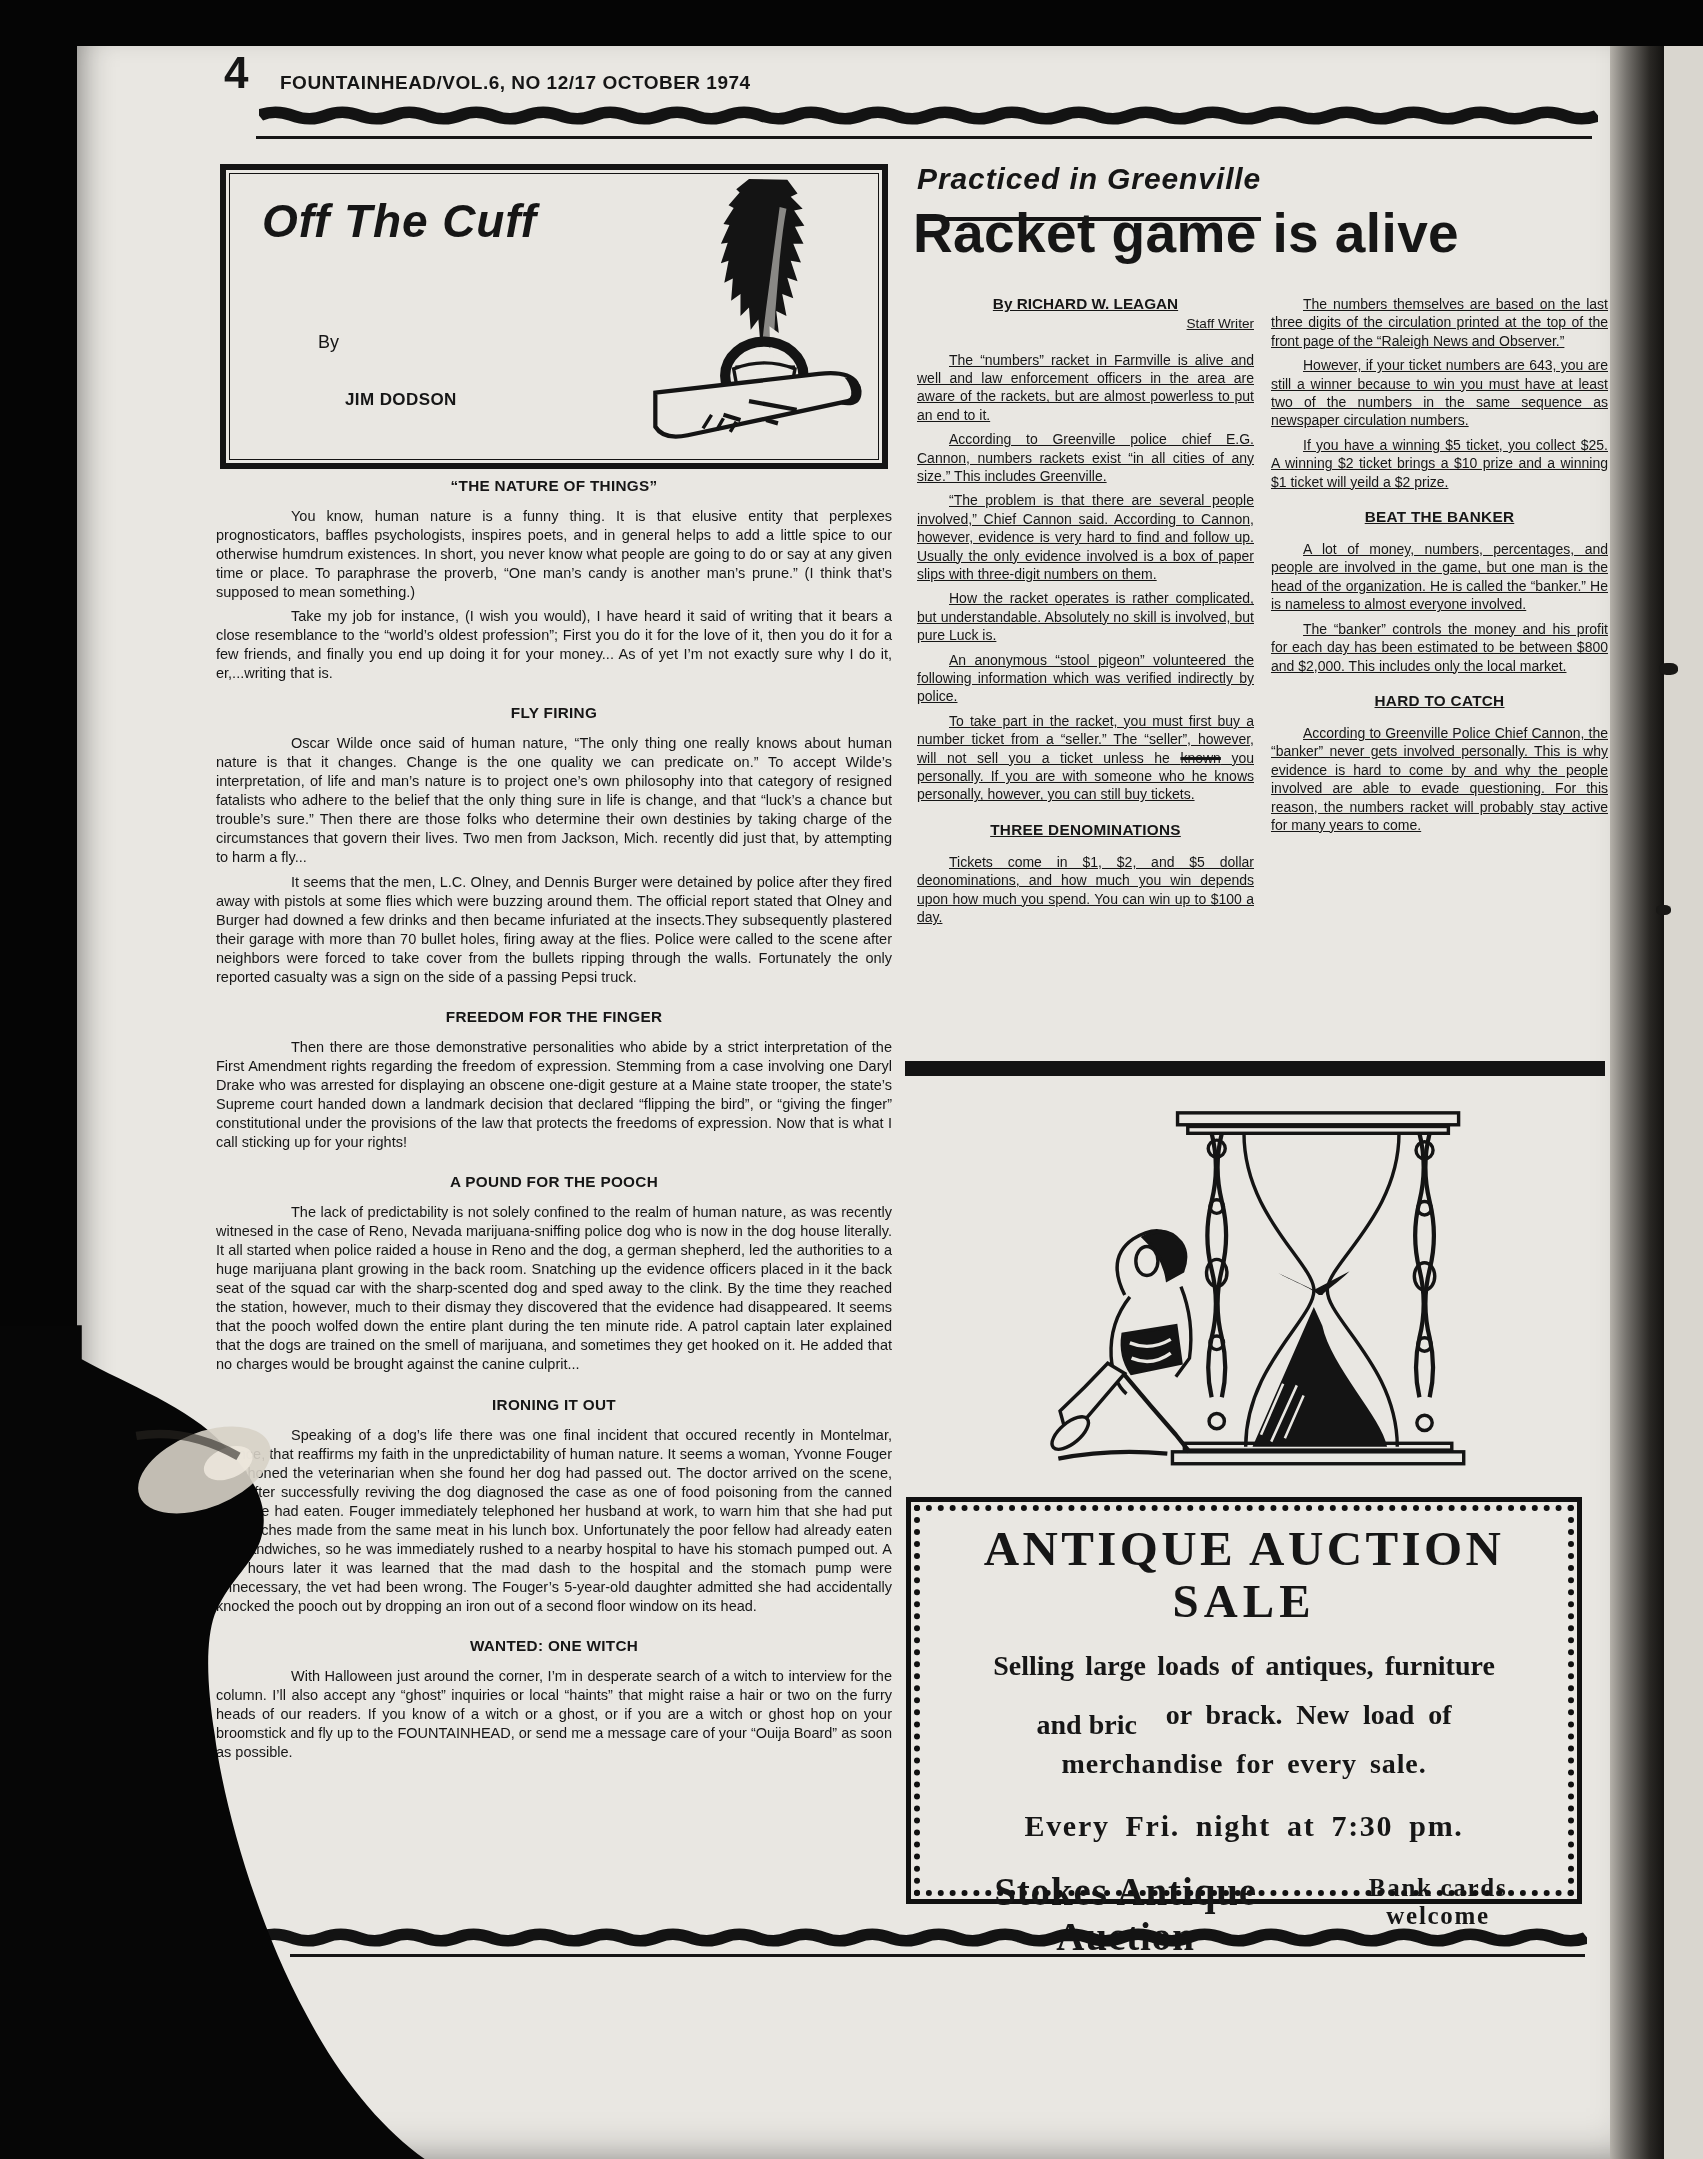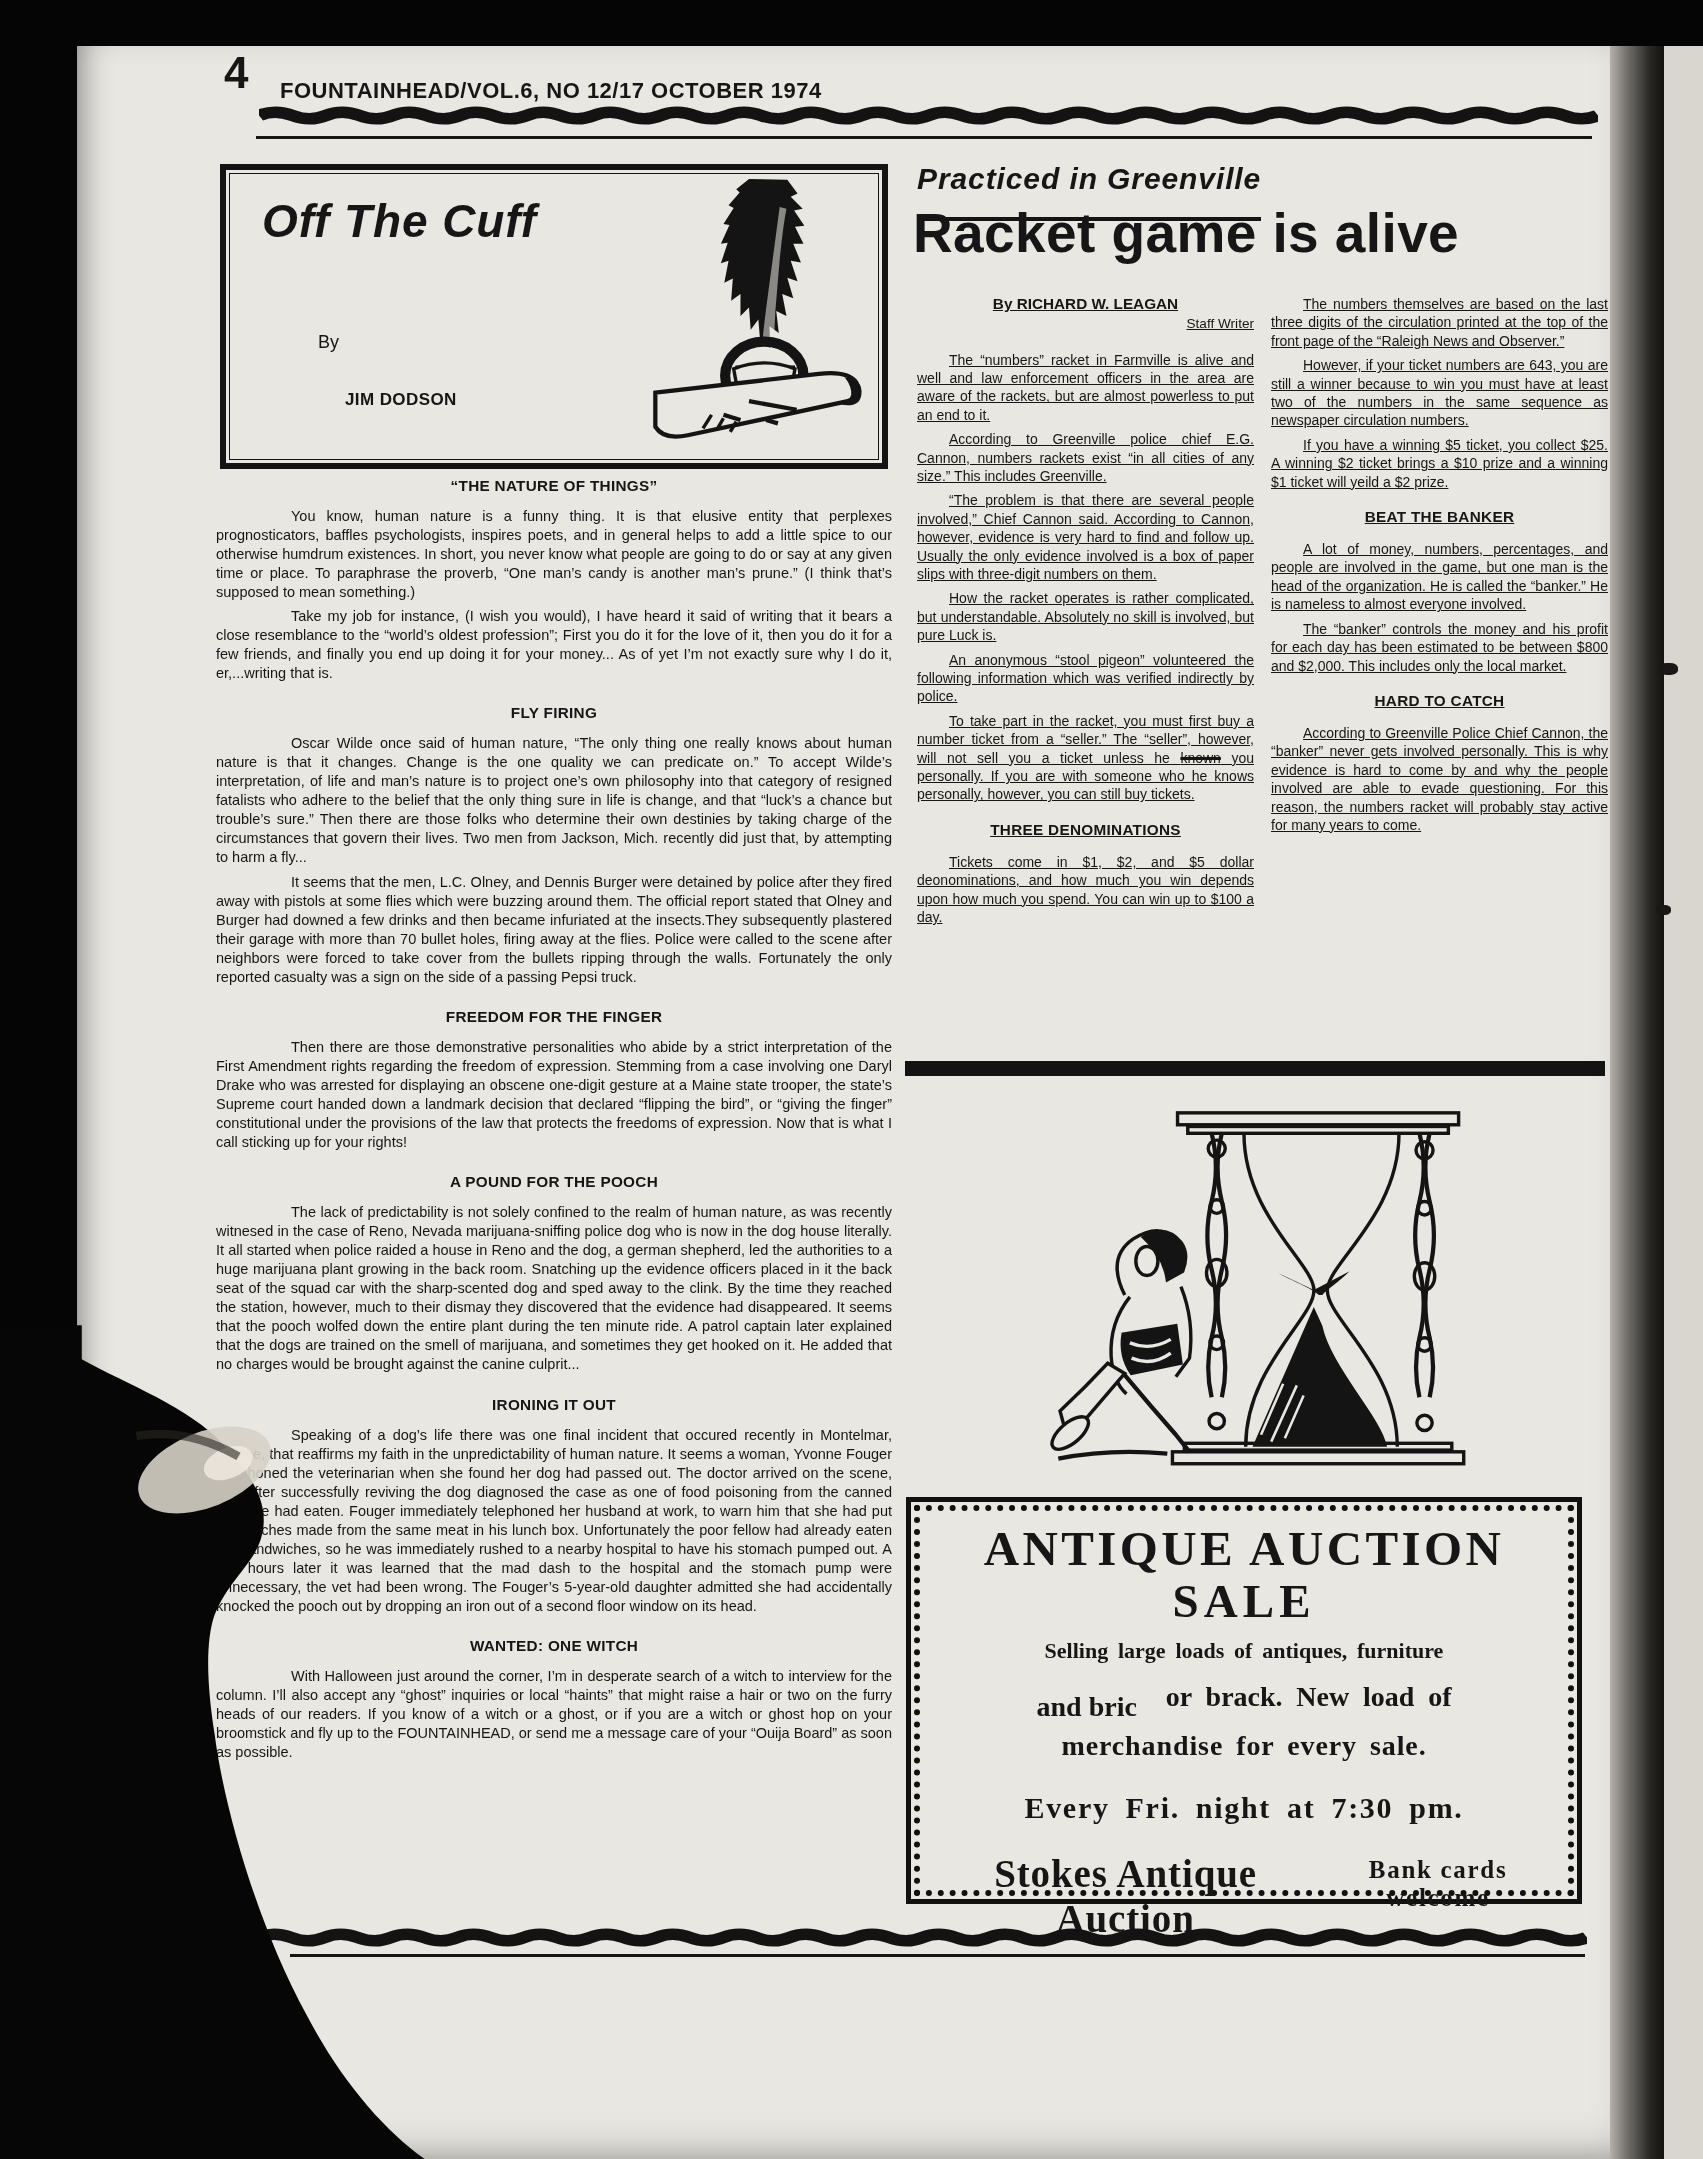--- a/index.html
+++ b/index.html
@@ -7,21 +7,21 @@
         font-family:"Liberation Sans",sans-serif;color:#161616;}
   #paper{position:absolute;left:77px;top:46px;width:1535px;height:2113px;background:#e9e7e2;
          box-shadow:inset 22px 0 34px -20.4px rgba(0,0,0,.45), inset 0 -25.6px 43px -25.6px rgba(0,0,0,.35);}
   
   .curl{position:absolute;left:1610px;top:46px;width:55px;height:2113px;
         background:linear-gradient(90deg,#b5b1aa 0,#75726d 30%,#2a2825 72%,#12110f 100%);}
   .nextpage{position:absolute;left:1664px;top:46px;width:39px;height:2113px;background:#d9d6cf;}
   .curlmark{position:absolute;background:#191816;border-radius:40%;}
 
   .pagenum{position:absolute;left:147px;top:1.7px;font-size:44px;font-weight:bold;letter-spacing:-1.7px;}
-  .masthead{position:absolute;left:203px;top:32px;font-size:22px;font-weight:bold;letter-spacing:0.5px;}
+  .masthead{position:absolute;left:203px;top:26px;font-size:19px;font-weight:bold;letter-spacing:0.5px;}
 
   .wavy{position:absolute;}
   .thinrule{position:absolute;background:#161616;}
 
   
   .otc{position:absolute;left:143px;top:118px;width:656px;height:293px;border:6px solid #141414;}
   .otc-inner{position:absolute;inset:3.4px;border:1.7px solid #141414;}
   .otc-title{position:absolute;left:36px;top:24px;font-size:46px;font-weight:bold;font-style:italic;letter-spacing:0.9px;}
   .otc-by{position:absolute;left:92px;top:162px;font-size:18px;text-align:center;}
   .otc-name{position:absolute;left:119px;top:220px;font-size:17px;font-weight:bold;letter-spacing:0.4px;}
@@ -45,21 +45,21 @@
   .byrole{text-align:right;font-size:13.6px;margin-bottom:17px;}
   s{text-decoration:line-through;text-decoration-thickness:3px;}
   .bigrule{position:absolute;background:#131313;}
 
   
   .ad{position:absolute;left:829px;top:1451px;width:666px;height:397px;border:5.1px solid #111;background:#e9e7e2;}
   .ad-inner{position:absolute;inset:2.6px;border:6px dotted #111;padding:12px 8.5px 6.8px;box-sizing:border-box;
             font-family:"Liberation Serif",serif;font-weight:bold;text-align:center;}
   .ad-t1{font-size:49px;letter-spacing:3.4px;line-height:1.05;}
   .ad-t2{font-size:47px;letter-spacing:5.1px;line-height:1.15;}
-  .ad-l1{font-size:22px;margin-top:10px;word-spacing:4.3px;text-align:center;}
+  .ad-l1{font-size:28px;margin-top:22px;word-spacing:4.3px;text-align:center;}
   .ad-l2{font-size:28px;margin-top:20.4px;}
   .ad-l2 .lo{position:relative;top:6.8px;margin-right:22px;}
   .ad-l2 .hi{position:relative;top:-3.4px;word-spacing:6.8px;}
   .ad-l3{font-size:28px;margin-top:13.6px;word-spacing:5.1px;letter-spacing:0.9px;}
   .ad-l4{font-size:30px;margin-top:29px;word-spacing:6.8px;letter-spacing:1.7px;}
   .ad-foot{display:flex;justify-content:space-between;margin-top:25.6px;padding:0 3.4px;}
   .ad-fl{font-size:39px;letter-spacing:0.9px;}
   .ad-fr{font-size:25px;letter-spacing:1.7px;padding-top:5.1px;}
 
   .thumb{position:absolute;left:0;top:1325px;}

